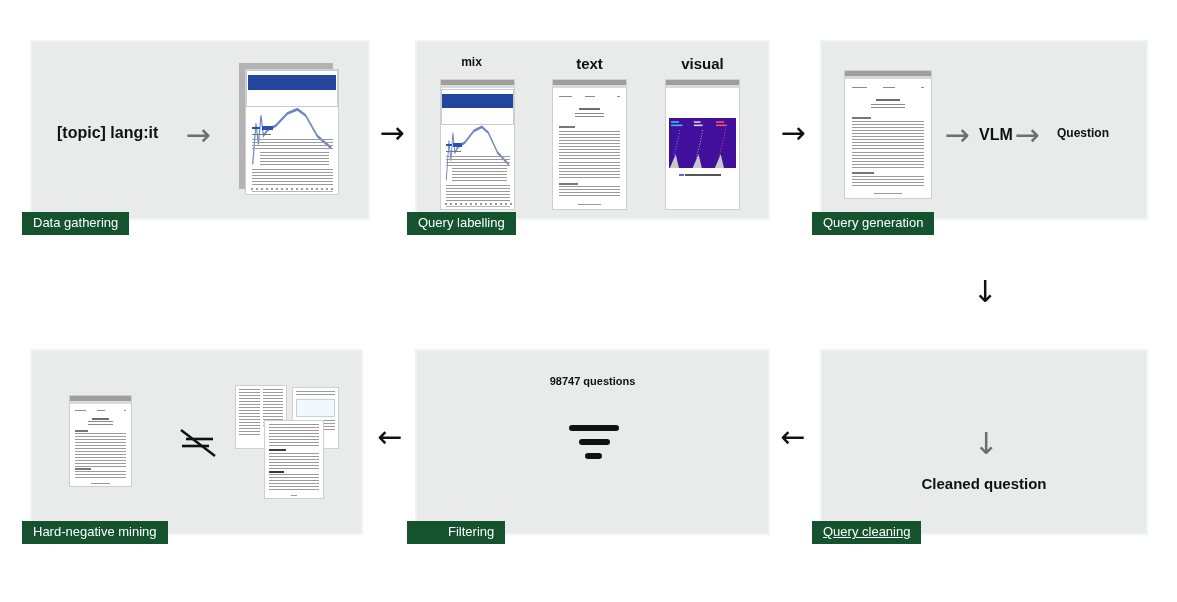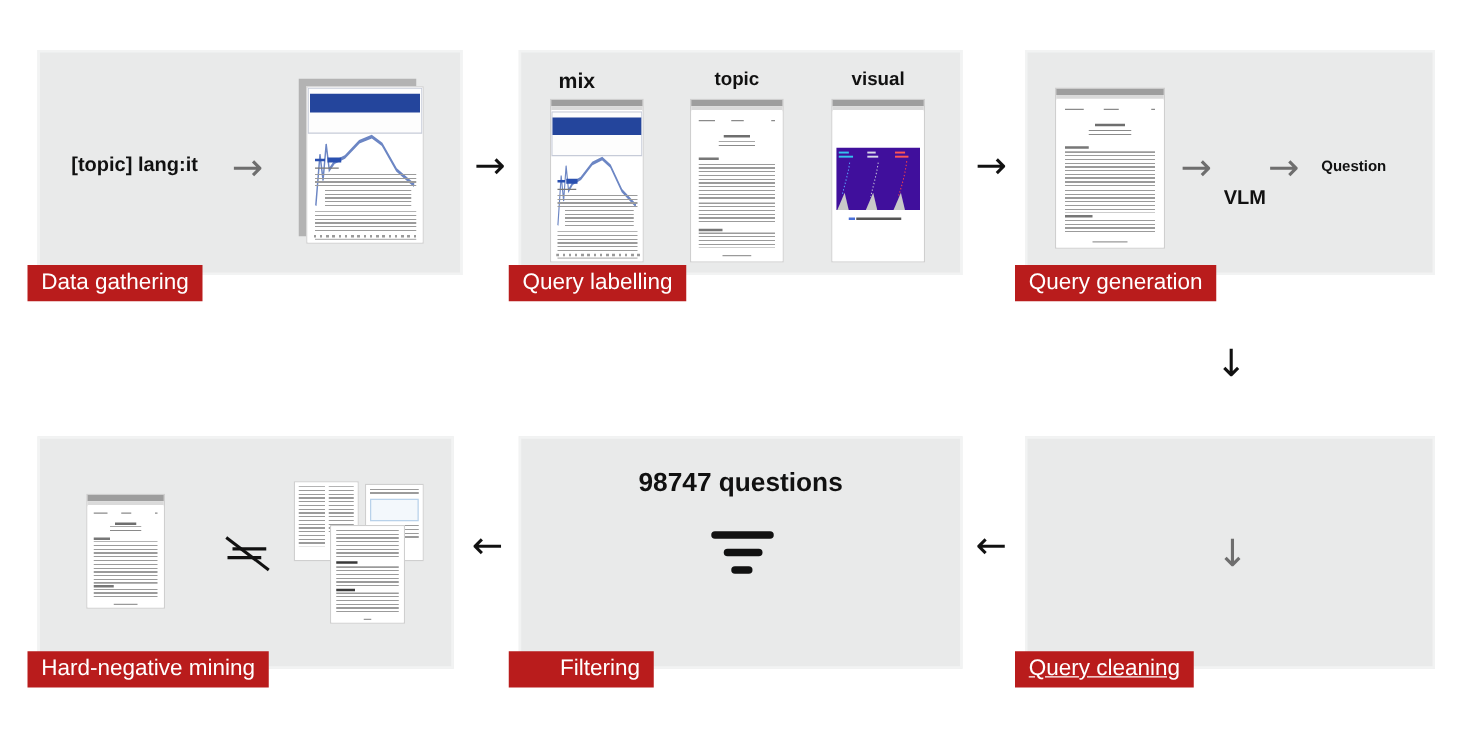--- a/index.html
+++ b/index.html
@@ -4,21 +4,21 @@
 <style>
   html,body{margin:0;padding:0;}
   body{
     width:1177px;height:602px;position:relative;background:#ffffff;
     font-family:"Liberation Sans", sans-serif;overflow:hidden;
   }
   .panel{
     position:absolute;background:#e9eaea;border:2px solid #f2f3f3;box-sizing:border-box;
   }
   .badge{
-    position:absolute;background:#b91c1c;color:#ffffff;font-size:18px;
+    position:absolute;background:#14532d;color:#ffffff;font-size:13px;
     padding:4px 11px 5px;line-height:1.1;white-space:nowrap;z-index:5;
   }
   .arrow{
     position:absolute;width:34px;height:34px;display:flex;align-items:center;justify-content:center;
     font-family:"DejaVu Sans", sans-serif;font-size:30px;line-height:1;color:#111111;
   }
   .arrow.gray{color:#6e6e6e;}
   .lbl{position:absolute;font-weight:bold;color:#111111;white-space:nowrap;}
   .lbl.center{text-align:center;}
 
@@ -106,22 +106,22 @@
     <i class="foot"></i>
   </div>
 </div>
   </div>
 </div>
 <div class="badge" style="left:22px;top:212px;">Data gathering</div>
 
 <span class="arrow" style="left:375px;top:116px;">→</span>
 
 <div class="panel" style="left:415px;top:40px;width:355px;height:180px;">
-  <div class="lbl center" style="left:7px;top:13px;width:75px;font-size:17px;">mix</div>
-  <div class="lbl center" style="left:135px;top:13px;width:75px;font-size:15px;">topic</div>
+  <div class="lbl center" style="left:17px;top:13px;width:75px;font-size:12px;">mix</div>
+  <div class="lbl center" style="left:135px;top:13px;width:75px;font-size:15px;">text</div>
   <div class="lbl center" style="left:248px;top:13px;width:75px;font-size:15px;">visual</div>
   <div class="doc windowed" style="left:23px;top:37px;width:75px;height:131px;">
   <div class="pg mix">
     <i class="hdr-blue"></i>
     <div class="chart">
       <i class="cbar"></i>
       <svg viewBox="0 0 100 40" preserveAspectRatio="none">
         <polyline points="2,34 6,14 9,24 12,10 15,20 20,17 30,15 44,9 56,7 66,10 80,20 97,26" fill="none" stroke="#6c86c4" stroke-width="1.4"></polyline>
       </svg>
       <i class="ticks"></i>
@@ -186,37 +186,38 @@
         <i class="t2"></i>
     <i class="s1h"></i>
     <i class="tx b1"></i>
     <i class="tx b2"></i>
     <i class="s2h"></i>
     <i class="tx b3"></i>
     <i class="foot"></i>
   </div>
 </div>
   <span class="arrow gray" style="left:118px;top:76px;">→</span>
-  <div class="lbl" style="left:157px;top:84px;font-size:16px;margin-top:24px;">VLM</div>
+  <div class="lbl" style="left:157px;top:84px;font-size:16px;">VLM</div>
   <span class="arrow gray" style="left:188px;top:76px;">→</span>
   <div class="lbl" style="left:235px;top:84px;font-size:12px;">Question</div>
 </div>
 <div class="badge" style="left:812px;top:212px;">Query generation</div>
 
 <span class="arrow" style="left:968px;top:275px;">↓</span>
 
 <div class="panel" style="left:820px;top:349px;width:328px;height:186px;">
   <span class="arrow gray" style="left:147px;top:76px;">↓</span>
+  <div class="lbl center" style="left:0;top:124px;width:100%;font-size:15px;">Cleaned question</div>
 </div>
 <div class="badge" style="left:812px;top:521px;text-decoration:underline;">Query cleaning</div>
 
 <span class="arrow" style="left:776px;top:420px;">←</span>
 
 <div class="panel" style="left:415px;top:349px;width:355px;height:186px;">
-  <div class="lbl center" style="left:0;top:24px;width:100%;font-size:21px;">98747 questions</div>
+  <div class="lbl center" style="left:0;top:24px;width:100%;font-size:11px;">98747 questions</div>
   <svg style="position:absolute;left:149px;top:72px;" width="56" height="40" viewBox="0 0 56 40">
     <rect x="3" y="2" width="50" height="6" rx="3" fill="#111"></rect>
     <rect x="13" y="16" width="31" height="6" rx="3" fill="#111"></rect>
     <rect x="19" y="30" width="17" height="6" rx="3" fill="#111"></rect>
   </svg>
 </div>
 <div class="badge" style="left:407px;top:521px;padding-left:41px;">Filtering</div>
 
 <span class="arrow" style="left:373px;top:420px;">←</span>
 

